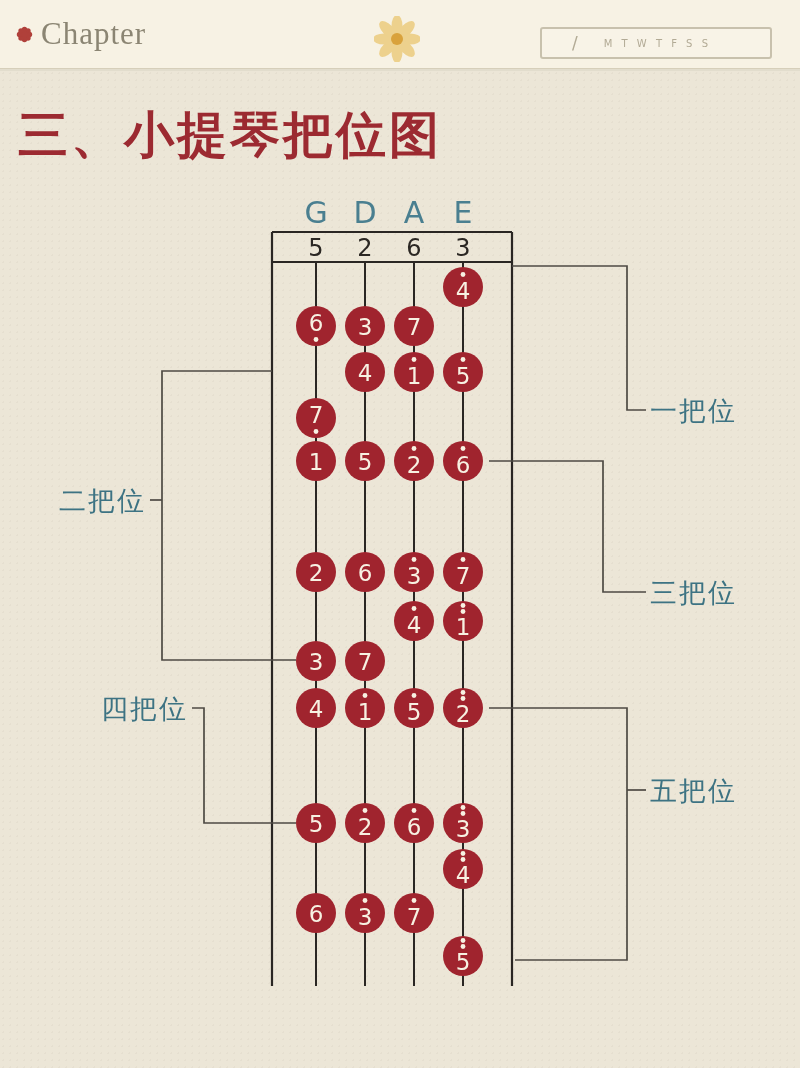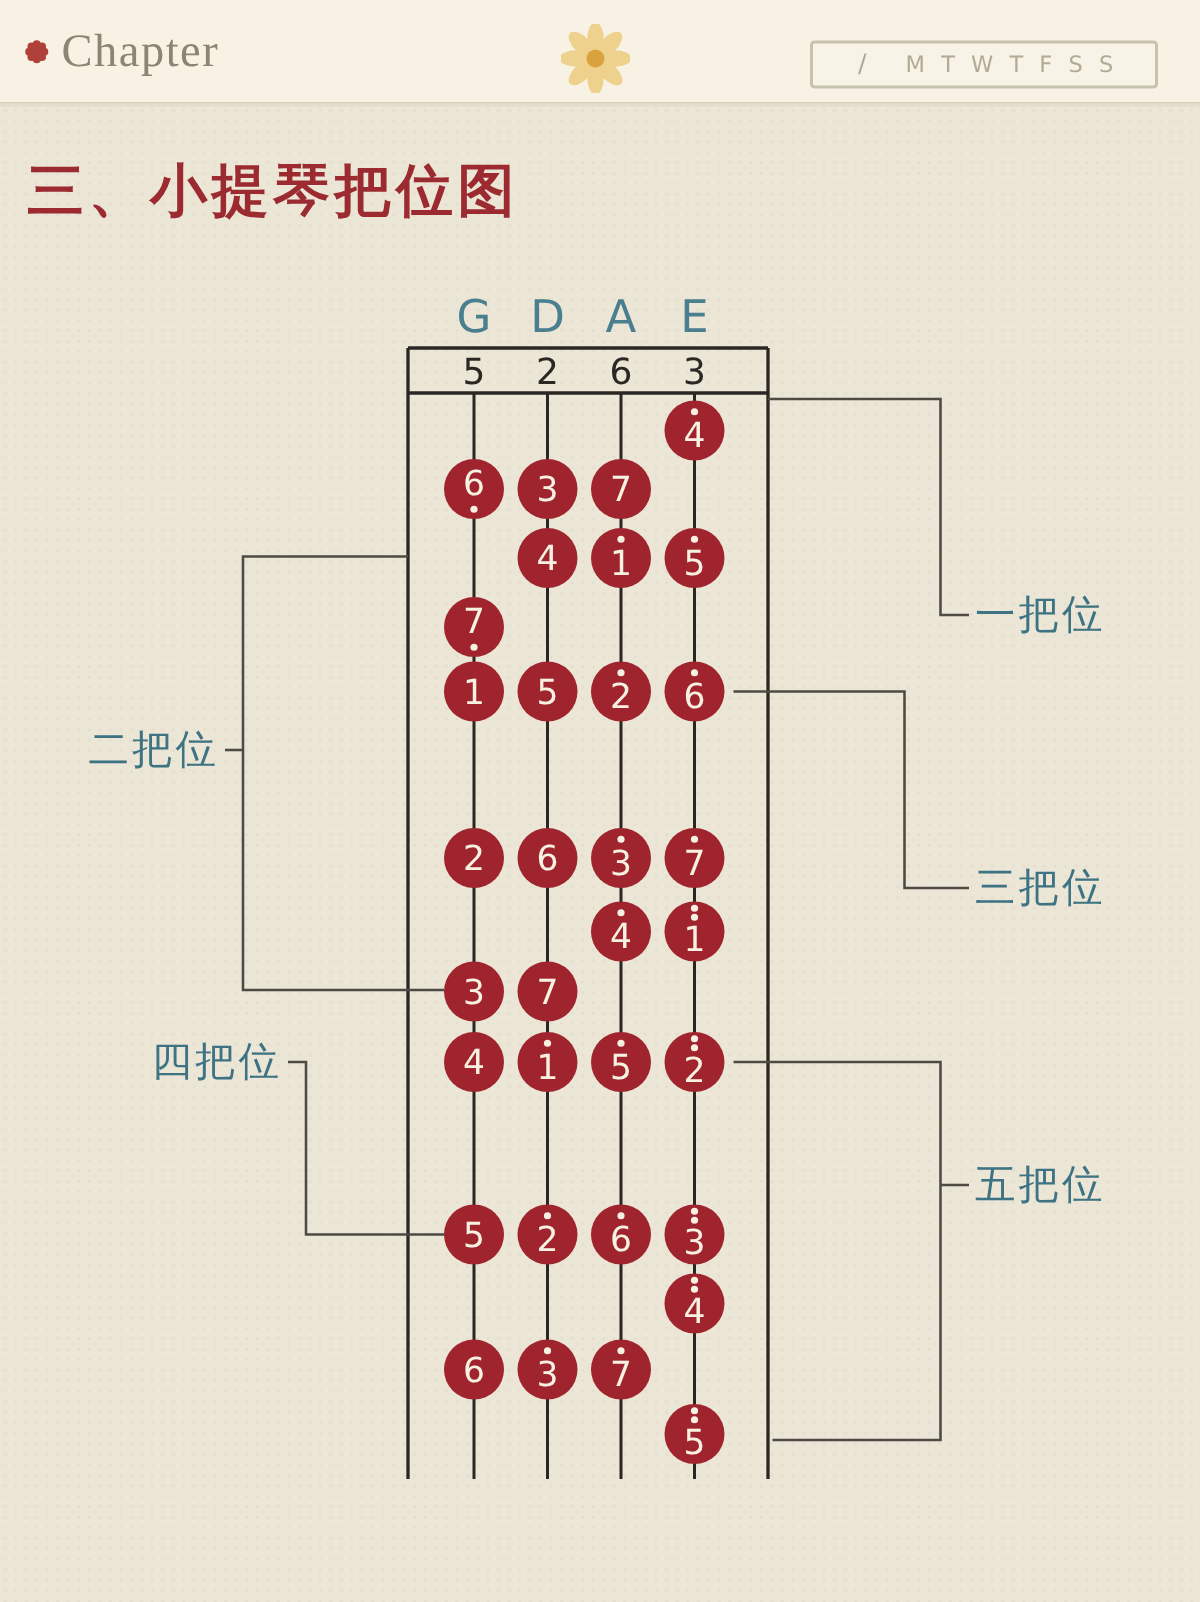--- a/index.html
+++ b/index.html
@@ -20,24 +20,24 @@
   }
   .chapter-group{position:absolute;left:16px;top:0;height:68px;display:flex;align-items:center;gap:8px;}
   .chapter{font-family:"Liberation Serif",serif;font-size:31px;color:#8b8573;letter-spacing:1px;}
   .daisy{position:absolute;left:374px;top:16px;}
   .datebox{
     position:absolute;left:540px;top:27px;width:228px;height:28px;
     border:2px solid #c8c1ad;border-radius:3px;background:rgba(250,247,238,0.35);
     display:flex;align-items:center;color:#b2aa95;
   }
   .slash{margin-left:30px;font-size:17px;}
-  .days{margin-left:26px;font-size:15px;letter-spacing:3px;text-align:center;}
+  .days{margin-left:26px;font-size:10px;letter-spacing:3px;text-align:center;}
   .title{
     position:absolute;left:18px;top:102px;margin:0;
-    font-size:38px;font-weight:bold;color:#9c2a31;letter-spacing:3px;
+    font-size:50px;font-weight:bold;color:#9c2a31;letter-spacing:3px;
     font-family:"DejaVu Sans",sans-serif;
   }
   #diagram{position:absolute;left:0;top:0;width:800px;height:1068px;font-family:"DejaVu Sans",sans-serif;}
 </style>
 </head>
 <body>
 
 <div class="page">
 
   <header class="topbar">

